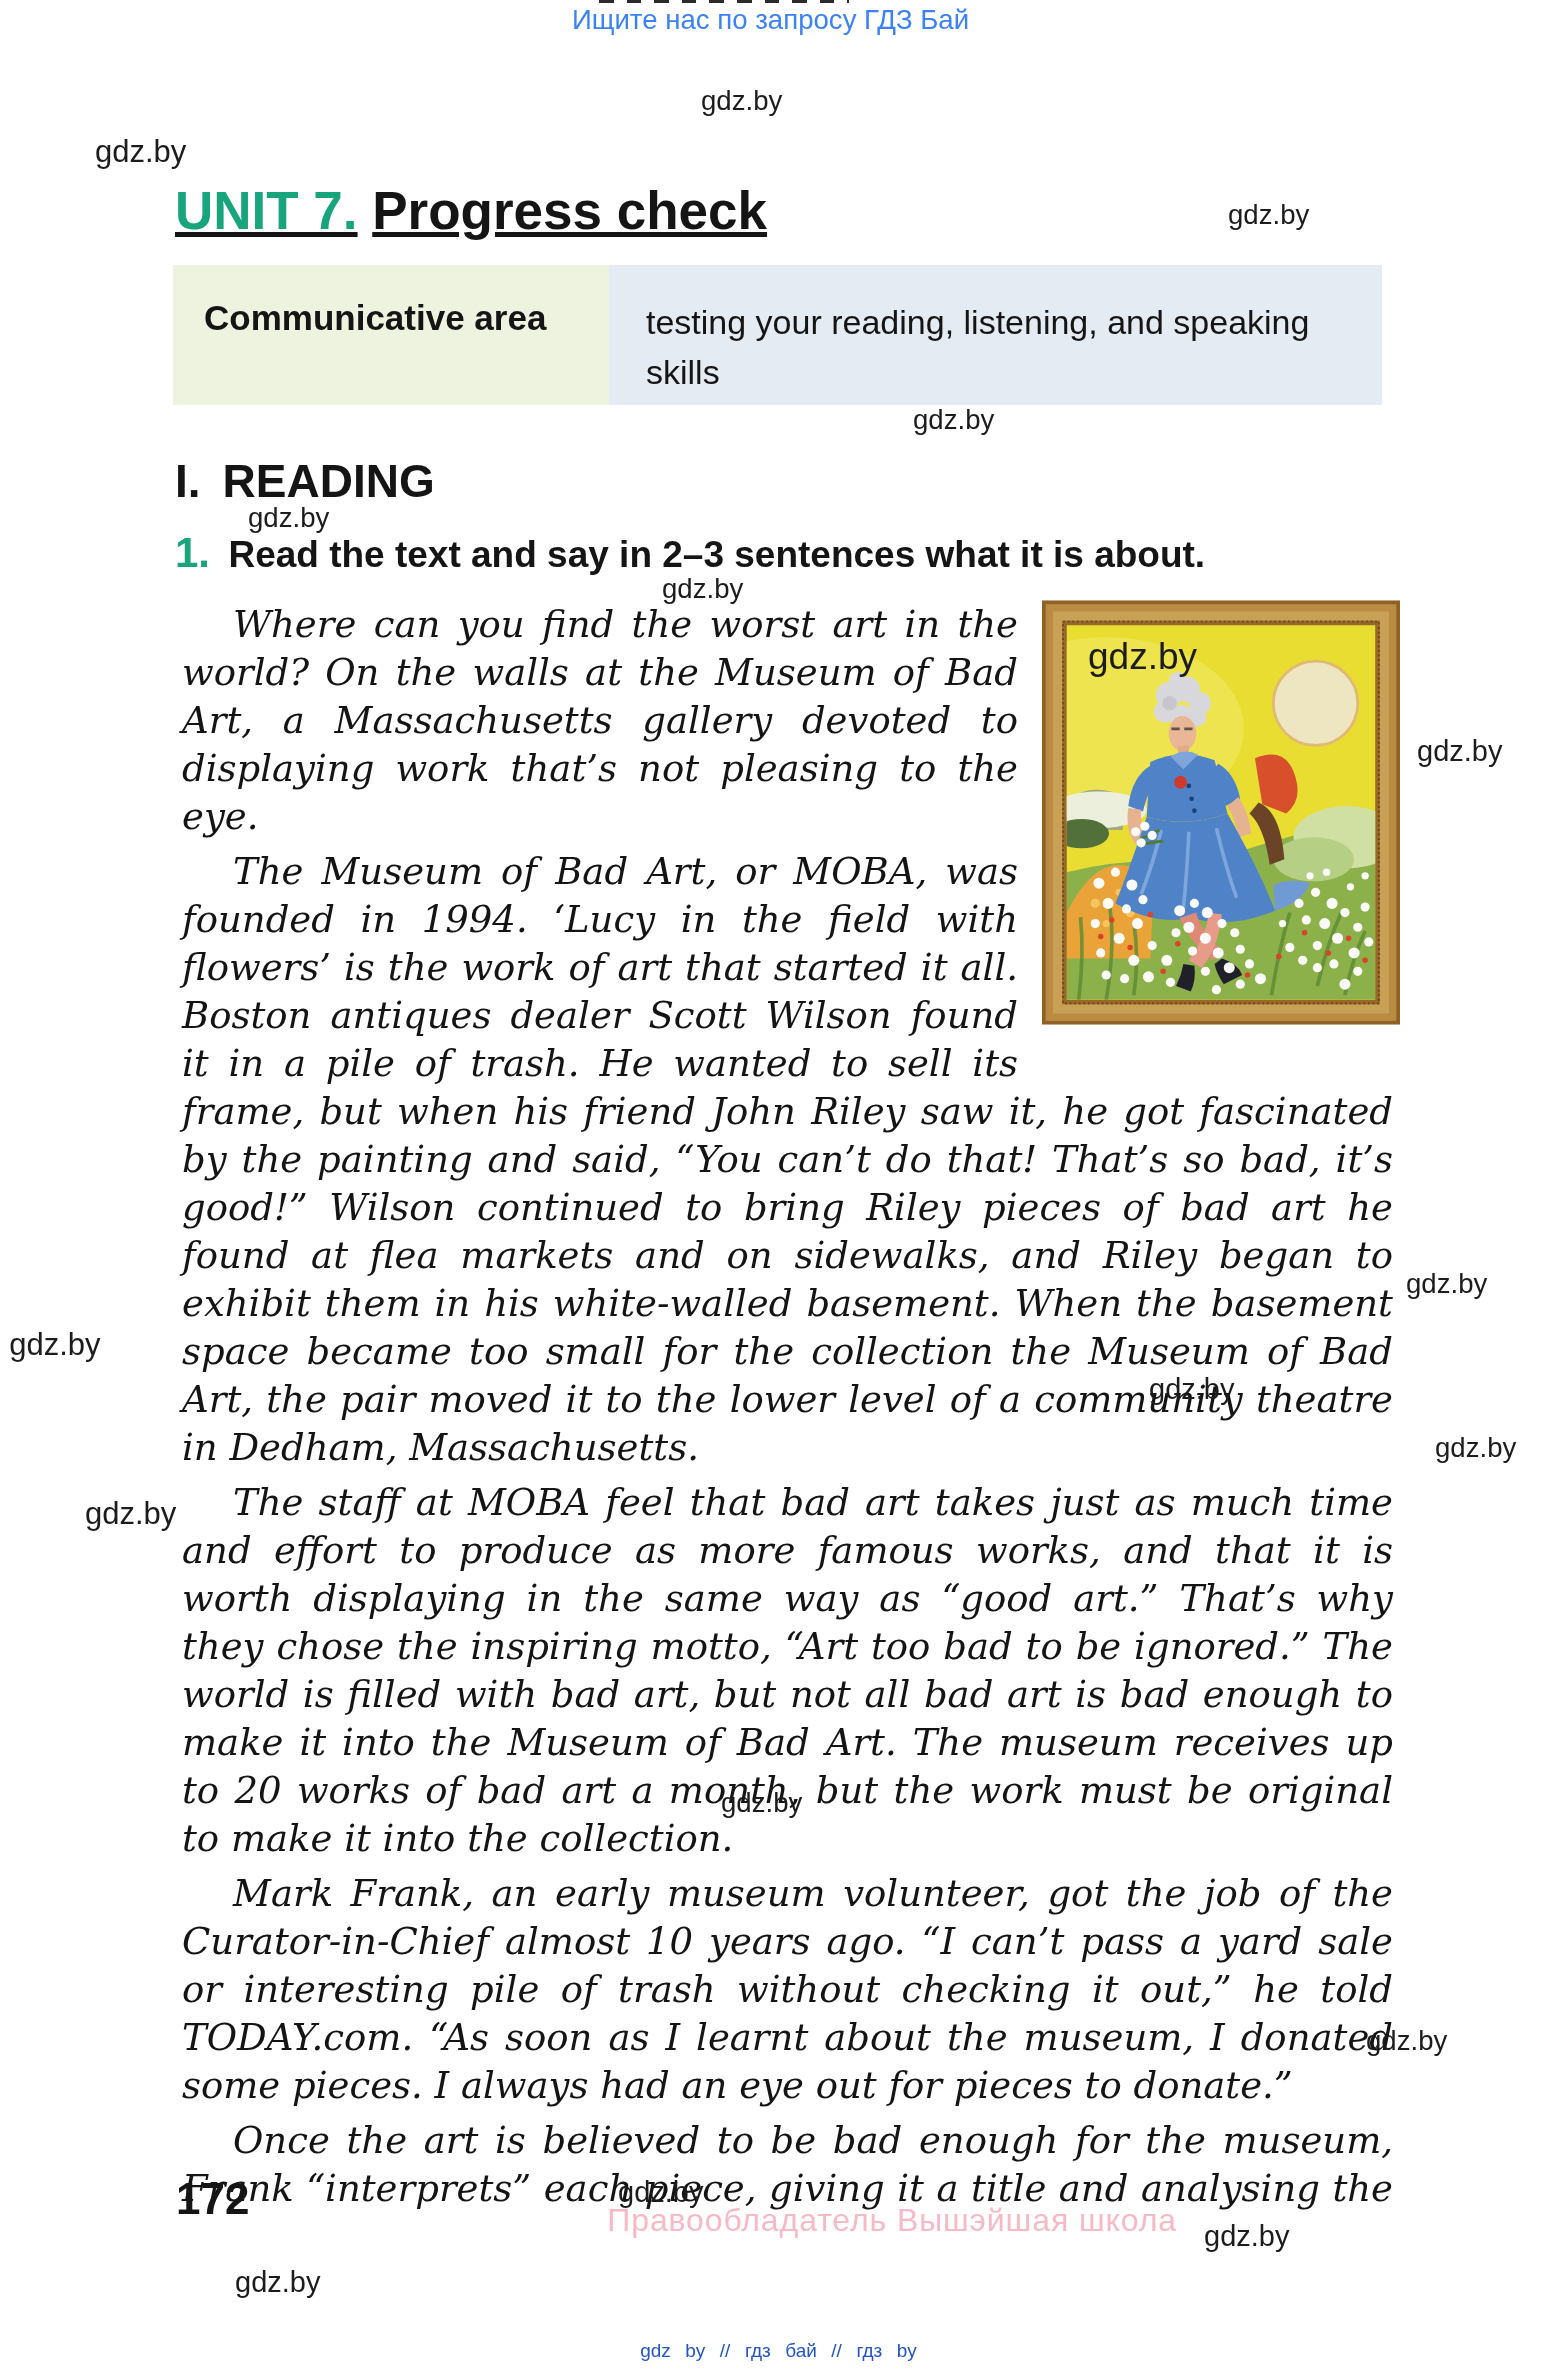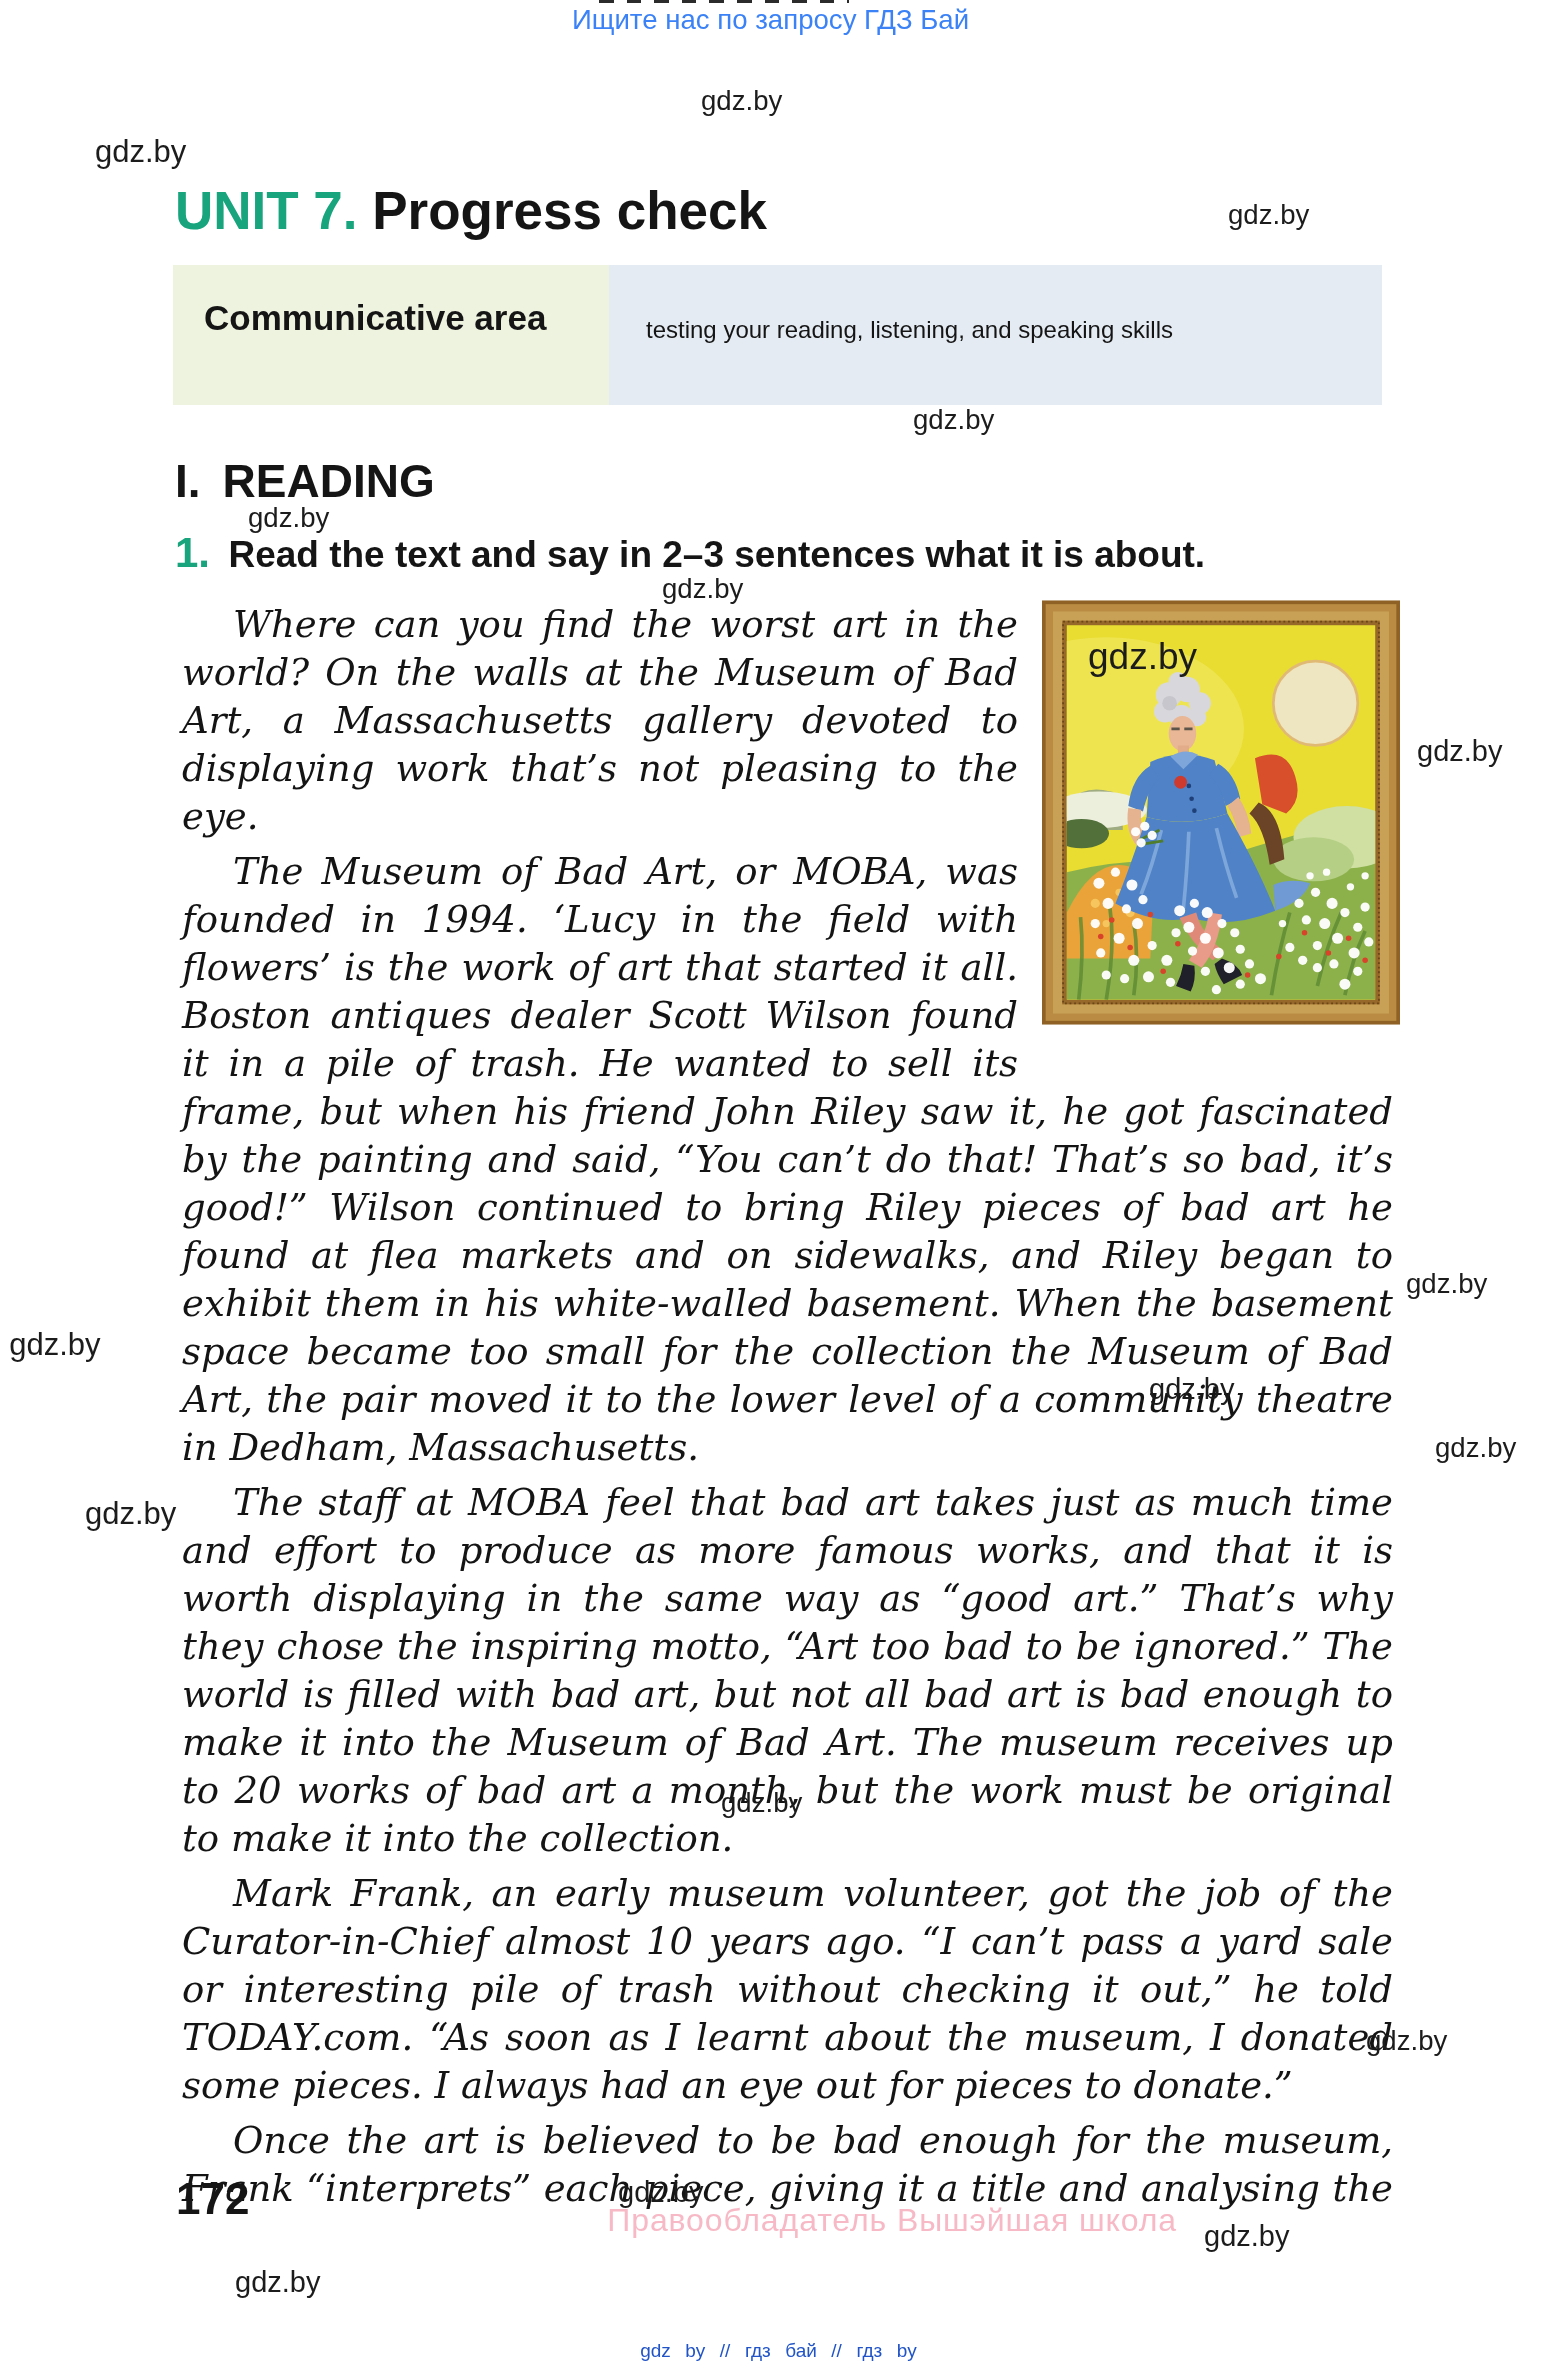--- a/index.html
+++ b/index.html
@@ -9,21 +9,21 @@
         background:repeating-linear-gradient(90deg,#2b2b2b 0 14.7px,transparent 14.7px 27.6px);}
   .promo{position:absolute;top:3.7px;left:0;width:100%;text-align:center;
         color:#3b82f6;font-size:27.6px;font-weight:400;}
   .page-title{position:absolute;top:180px;left:175px;font-size:53px;font-weight:bold;
         letter-spacing:0px;white-space:nowrap;}
   .page-title .unit{color:#18a47c;margin-right:14.7px;}
   .infobox{position:absolute;top:265px;left:173px;width:1209px;height:140px;display:flex;}
   .infobox .cell-l{width:436px;background:#eef3e0;box-sizing:border-box;
         padding:27.6px 27.6px 0 31px;font-weight:bold;font-size:35px;line-height:50px;}
   .infobox .cell-r{flex:1;background:#e4ebf2;box-sizing:border-box;
-        padding:40px 64px 0 37px;font-size:24px;line-height:50px;}
+        padding:32px 64px 0 37px;font-size:34px;line-height:50px;}
   .section-h{position:absolute;top:454px;left:175px;font-size:46px;font-weight:bold;white-space:nowrap;}
   .section-h .num{margin-right:22px;}
   .task{position:absolute;top:529px;left:175px;width:1231px;font-size:37px;font-weight:bold;white-space:nowrap;}
   .task .num{color:#18a47c;font-size:42px;margin-right:18.4px;}
   .reading{position:absolute;top:594px;left:175px;width:1225px;
         font-family:"DejaVu Serif",serif;font-size:37px;line-height:48px;
         text-align:justify;color:#141414;}
   .reading p{margin:7px;text-indent:51px;font-style:italic;}
   .reading p.cutoff{text-align-last:justify;}
   .fig{float:right;width:358px;height:425px;margin:5.5px 0 18.4px 24px;}
@@ -37,21 +37,21 @@
 </style>
 </head>
 <body>
 
 <div class="page">
 
   <div class="edge-artifact"></div>
 
   <div class="promo">Ищите нас по запросу ГДЗ Бай</div>
 
-  <h1 class="page-title" style="margin:0;"><span class="unit">UNIT 7.</span><span>Progress check</span></h1>
+  <h1 class="page-title" style="margin:0;text-decoration:underline;"><span class="unit">UNIT 7.</span><span>Progress check</span></h1>
 
   <div class="infobox">
     <div class="cell-l">Communicative area</div>
     <div class="cell-r">testing your reading, listening, and speaking skills</div>
   </div>
 
   <h2 class="section-h" style="margin:0;"><span class="num">I.</span><span>READING</span></h2>
 
   <div class="task">
     <span class="num">1.</span><span>Read the text and say in 2–3 sentences what it is about.</span>

